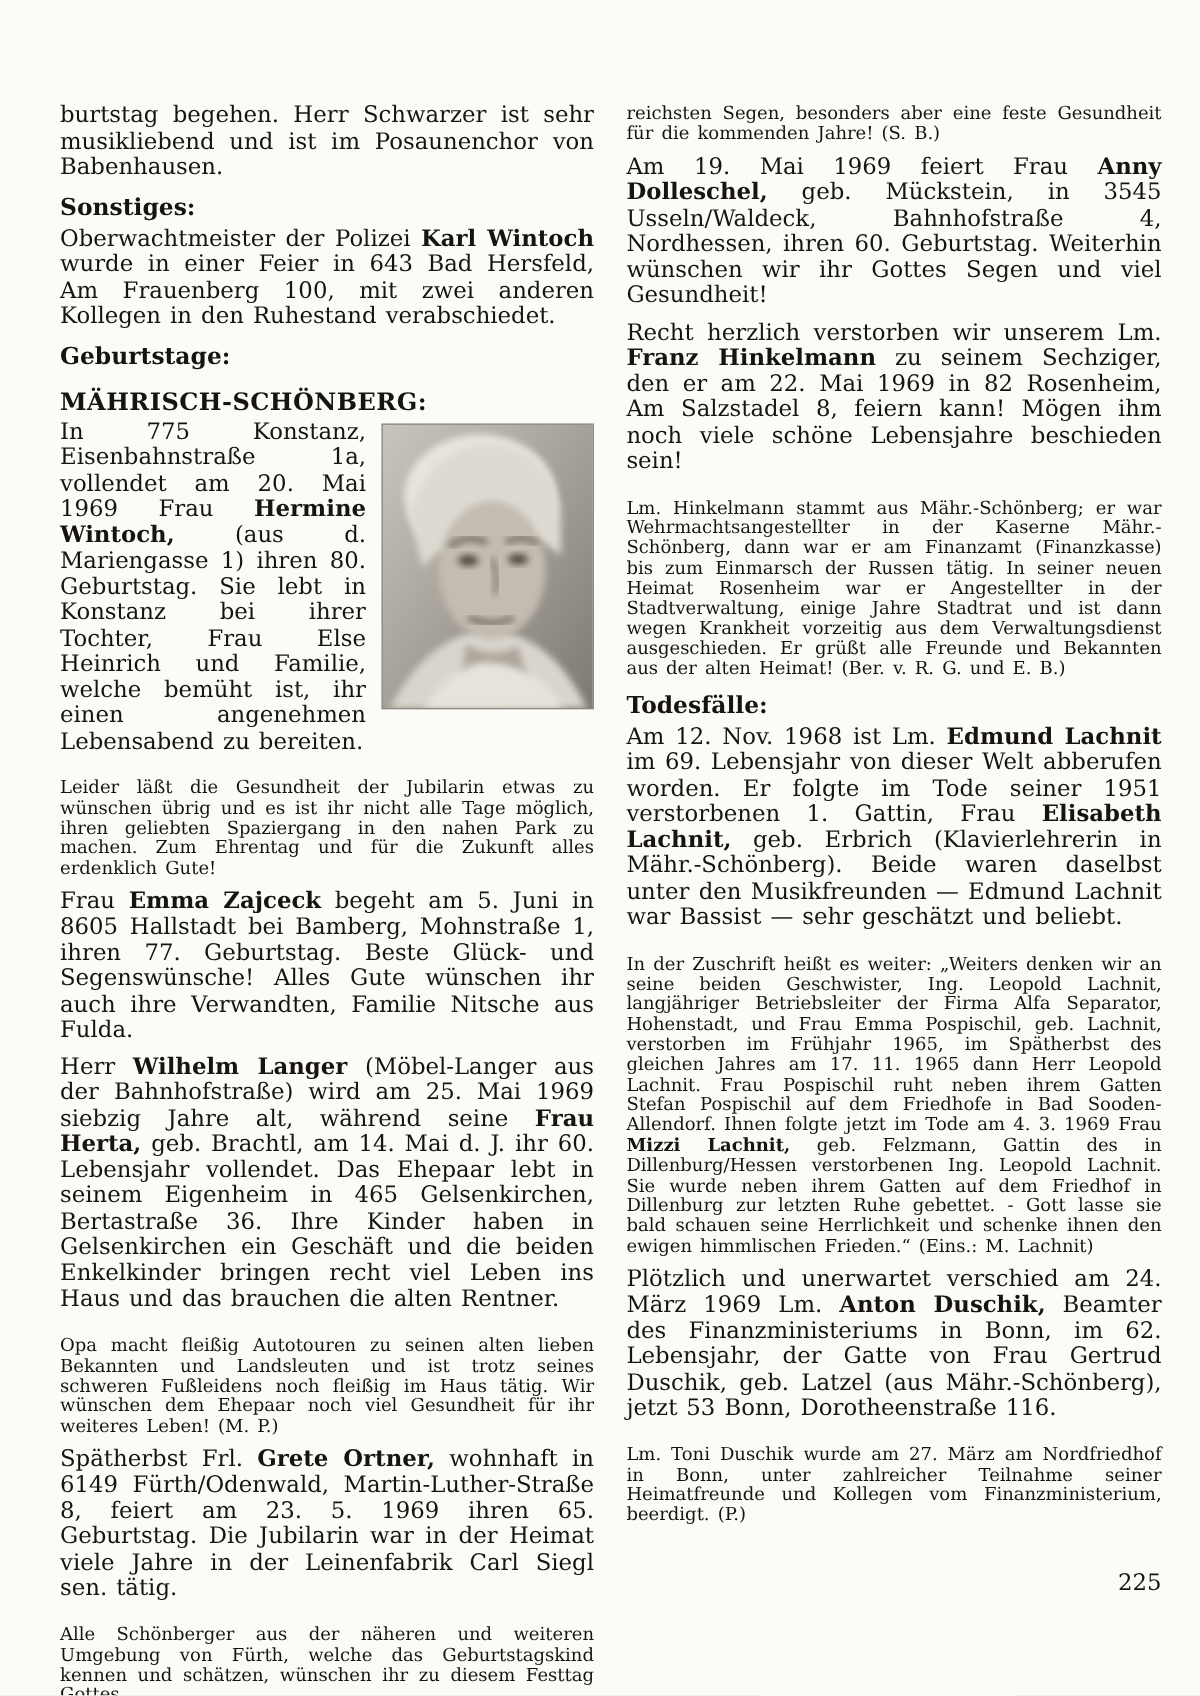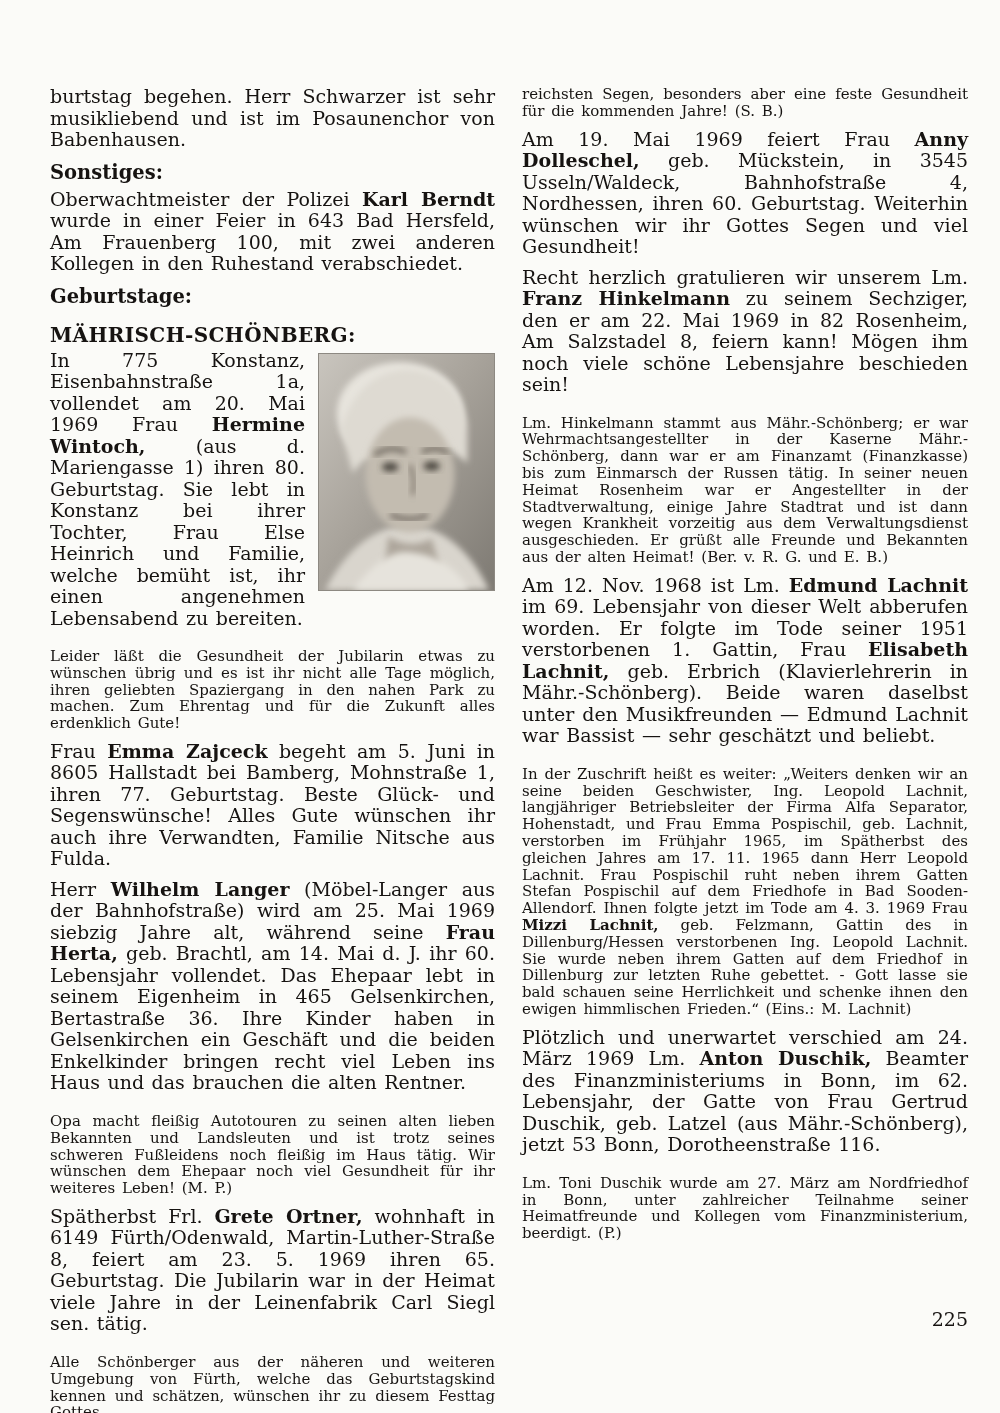--- a/index.html
+++ b/index.html
@@ -48,21 +48,21 @@
   }
 </style>
 </head>
 <body>
 
 <div class="page">
   <div class="columns">
     <div class="col col-left">
         <div class="block paragraph"><span>burtstag begehen. Herr Schwarzer ist sehr musikliebend und ist im Posaunenchor von Babenhausen.</span></div>
         <div class="block heading"><span>Sonstiges:</span></div>
-        <div class="block paragraph"><span>Oberwachtmeister der Polizei </span><b>Karl Berndt</b><span> wurde in einer Feier in 643 Bad Hersfeld, Am Frauenberg 100, mit zwei anderen Kollegen in den Ruhestand verabschiedet.</span></div>
+        <div class="block paragraph"><span>Oberwachtmeister der Polizei </span><b>Karl Wintoch</b><span> wurde in einer Feier in 643 Bad Hersfeld, Am Frauenberg 100, mit zwei anderen Kollegen in den Ruhestand verabschiedet.</span></div>
         <div class="block heading"><span>Geburtstage:</span></div>
         <div class="block heading-caps"><span>MÄHRISCH-SCHÖNBERG:</span></div>
         <div class="block paragraph">
   <span class="photo-frame">
     <svg viewBox="0 0 177 238" preserveAspectRatio="none" aria-hidden="true">
       <defs>
         <linearGradient id="bgg" x1="0" y1="0" x2="1" y2="1">
           <stop offset="0" stop-color="#c9c5be"></stop>
           <stop offset="0.45" stop-color="#a9a49c"></stop>
           <stop offset="1" stop-color="#7e7a73"></stop>
@@ -90,22 +90,23 @@
         <div class="block small"><span>Leider läßt die Gesundheit der Jubilarin etwas zu wünschen übrig und es ist ihr nicht alle Tage möglich, ihren geliebten Spaziergang in den nahen Park zu machen. Zum Ehrentag und für die Zukunft alles erdenklich Gute!</span></div>
         <div class="block paragraph"><span>Frau </span><b>Emma Zajceck</b><span> begeht am 5. Juni in 8605 Hallstadt bei Bamberg, Mohnstraße 1, ihren 77. Geburtstag. Beste Glück- und Segenswünsche! Alles Gute wünschen ihr auch ihre Verwandten, Familie Nitsche aus Fulda.</span></div>
         <div class="block paragraph"><span>Herr </span><b>Wilhelm Langer</b><span> (Möbel-Langer aus der Bahnhofstraße) wird am 25. Mai 1969 siebzig Jahre alt, während seine </span><b>Frau Herta,</b><span> geb. Brachtl, am 14. Mai d. J. ihr 60. Lebensjahr vollendet. Das Ehepaar lebt in seinem Eigenheim in 465 Gelsenkirchen, Bertastraße 36. Ihre Kinder haben in Gelsenkirchen ein Geschäft und die beiden Enkelkinder bringen recht viel Leben ins Haus und das brauchen die alten Rentner.</span></div>
         <div class="block small"><span>Opa macht fleißig Autotouren zu seinen alten lieben Bekannten und Landsleuten und ist trotz seines schweren Fußleidens noch fleißig im Haus tätig. Wir wünschen dem Ehepaar noch viel Gesundheit für ihr weiteres Leben! (M. P.)</span></div>
         <div class="block paragraph"><span>Spätherbst Frl. </span><b>Grete Ortner,</b><span> wohnhaft in 6149 Fürth/Odenwald, Martin-Luther-Straße 8, feiert am 23. 5. 1969 ihren 65. Geburtstag. Die Jubilarin war in der Heimat viele Jahre in der Leinenfabrik Carl Siegl sen. tätig.</span></div>
         <div class="block small"><span>Alle Schönberger aus der näheren und weiteren Umgebung von Fürth, welche das Geburtstagskind kennen und schätzen, wünschen ihr zu diesem Festtag Gottes</span></div>
       </div>
     <div class="col col-right">
         <div class="block small"><span>reichsten Segen, besonders aber eine feste Gesundheit für die kommenden Jahre! (S. B.)</span></div>
         <div class="block paragraph"><span>Am 19. Mai 1969 feiert Frau </span><b>Anny Dolleschel,</b><span> geb. Mückstein, in 3545 Usseln/Waldeck, Bahnhofstraße 4, Nordhessen, ihren 60. Geburtstag. Weiterhin wünschen wir ihr Gottes Segen und viel Gesundheit!</span></div>
-        <div class="block paragraph"><span>Recht herzlich gratulieren wir unserem Lm. </span><b>Franz Hinkelmann</b><span> zu seinem Sechziger, den er am 22. Mai 1969 in 82 Rosenheim, Am Salzstadel 8, feiern kann! Mögen ihm noch viele schöne Lebensjahre beschieden sein!</span></div>
+        <div class="block paragraph"><span>Recht herzlich verstorben wir unserem Lm. </span><b>Franz Hinkelmann</b><span> zu seinem Sechziger, den er am 22. Mai 1969 in 82 Rosenheim, Am Salzstadel 8, feiern kann! Mögen ihm noch viele schöne Lebensjahre beschieden sein!</span></div>
         <div class="block small"><span>Lm. Hinkelmann stammt aus Mähr.-Schönberg; er war Wehrmachtsangestellter in der Kaserne Mähr.-Schönberg, dann war er am Finanzamt (Finanzkasse) bis zum Einmarsch der Russen tätig. In seiner neuen Heimat Rosenheim war er Angestellter in der Stadtverwaltung, einige Jahre Stadtrat und ist dann wegen Krankheit vorzeitig aus dem Verwaltungsdienst ausgeschieden. Er grüßt alle Freunde und Bekannten aus der alten Heimat! (Ber. v. R. G. und E. B.)</span></div>
+        <div class="block heading"><span>Todesfälle:</span></div>
         <div class="block paragraph"><span>Am 12. Nov. 1968 ist Lm. </span><b>Edmund Lachnit</b><span> im 69. Lebensjahr von dieser Welt abberufen worden. Er folgte im Tode seiner 1951 verstorbenen 1. Gattin, Frau </span><b>Elisabeth Lachnit,</b><span> geb. Erbrich (Klavierlehrerin in Mähr.-Schönberg). Beide waren daselbst unter den Musikfreunden — Edmund Lachnit war Bassist — sehr geschätzt und beliebt.</span></div>
         <div class="block small"><span>In der Zuschrift heißt es weiter: „Weiters denken wir an seine beiden Geschwister, Ing. Leopold Lachnit, langjähriger Betriebsleiter der Firma Alfa Separator, Hohenstadt, und Frau Emma Pospischil, geb. Lachnit, verstorben im Frühjahr 1965, im Spätherbst des gleichen Jahres am 17. 11. 1965 dann Herr Leopold Lachnit. Frau Pospischil ruht neben ihrem Gatten Stefan Pospischil auf dem Friedhofe in Bad Sooden-Allendorf. Ihnen folgte jetzt im Tode am 4. 3. 1969 Frau </span><b>Mizzi Lachnit,</b><span> geb. Felzmann, Gattin des in Dillenburg/Hessen verstorbenen Ing. Leopold Lachnit. Sie wurde neben ihrem Gatten auf dem Friedhof in Dillenburg zur letzten Ruhe gebettet. - Gott lasse sie bald schauen seine Herrlichkeit und schenke ihnen den ewigen himmlischen Frieden.“ (Eins.: M. Lachnit)</span></div>
         <div class="block paragraph"><span>Plötzlich und unerwartet verschied am 24. März 1969 Lm. </span><b>Anton Duschik,</b><span> Beamter des Finanzministeriums in Bonn, im 62. Lebensjahr, der Gatte von Frau Gertrud Duschik, geb. Latzel (aus Mähr.-Schönberg), jetzt 53 Bonn, Dorotheenstraße 116.</span></div>
         <div class="block small"><span>Lm. Toni Duschik wurde am 27. März am Nordfriedhof in Bonn, unter zahlreicher Teilnahme seiner Heimatfreunde und Kollegen vom Finanzministerium, beerdigt. (P.)</span></div>
       </div>
   </div>
   <div class="page-number">225</div>
 </div>
 
 </body></html>

